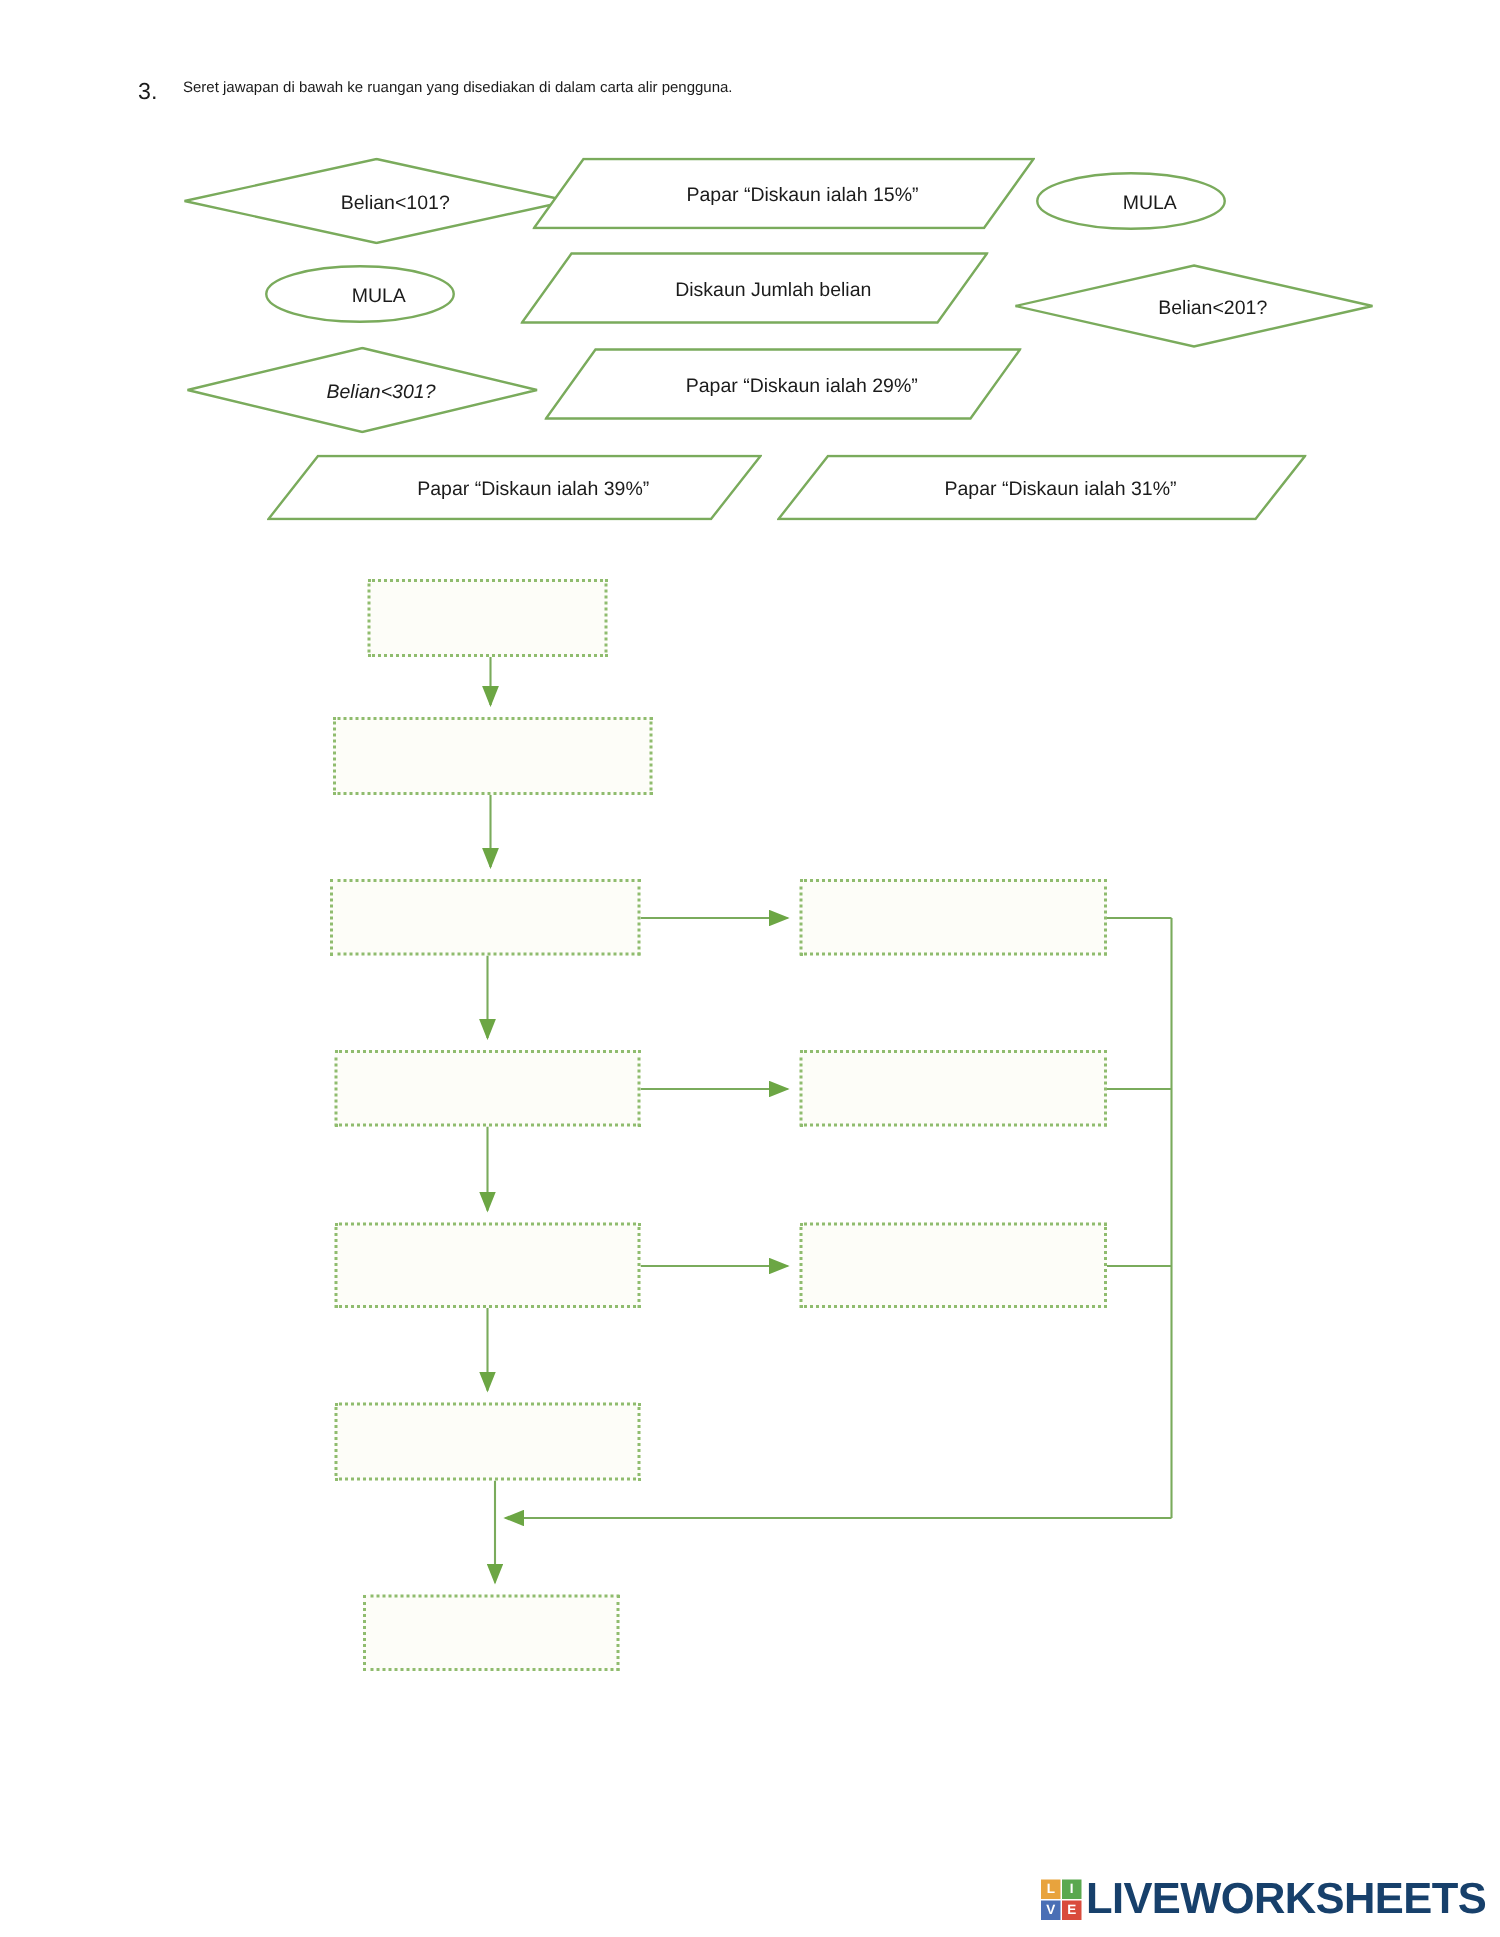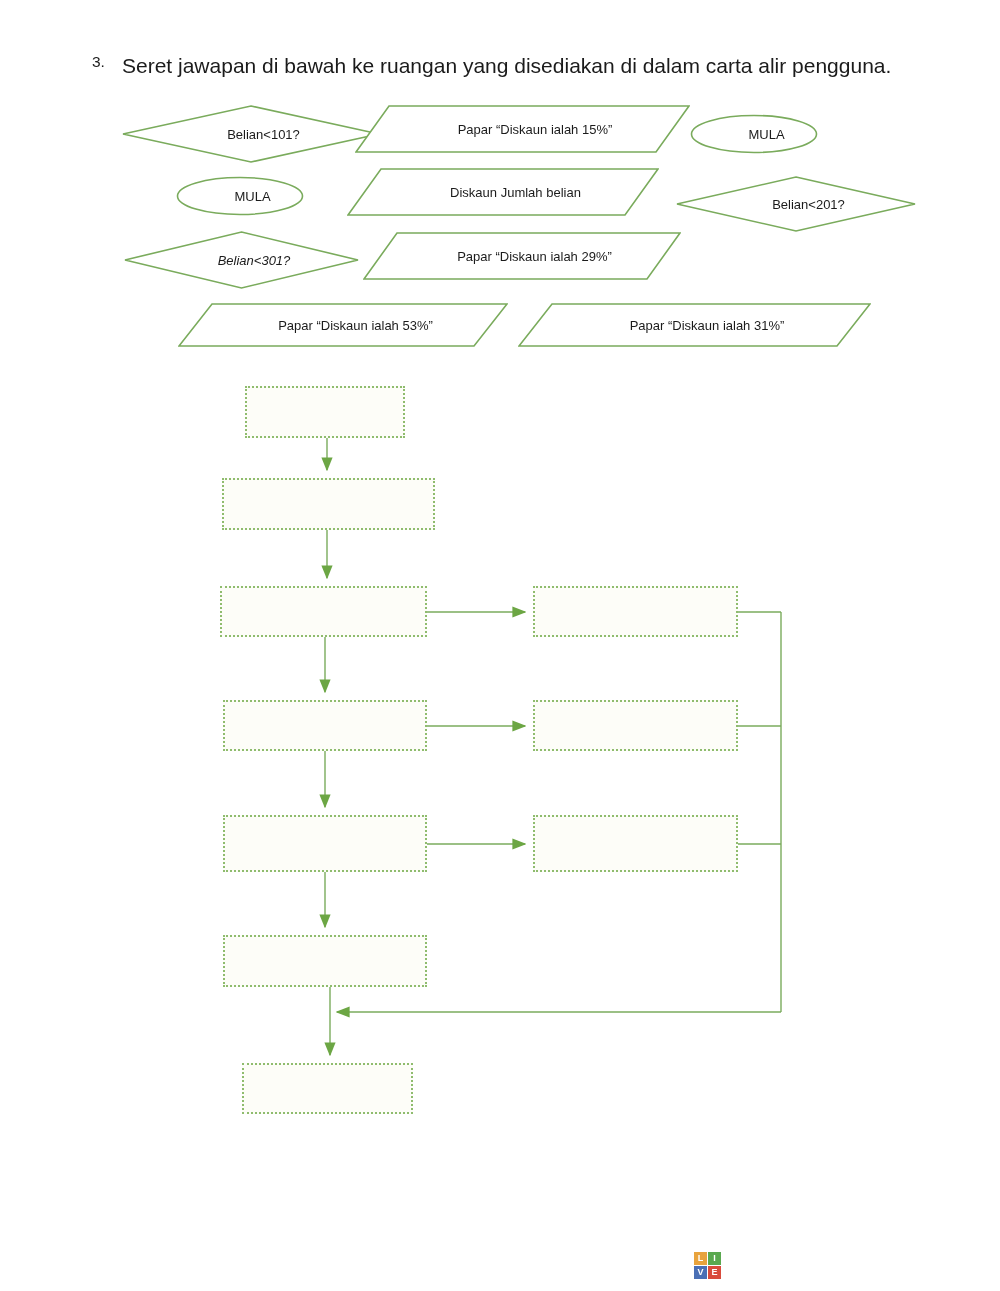--- a/index.html
+++ b/index.html
@@ -30,21 +30,21 @@
     line-height: 1.35;
     color: #1b1b1b;
   }
   .q-num {
     width: 30px;
     flex: 0 0 30px;
     font-size: 15.5px;
   }
   .q-text {
     flex: 1 1 auto;
-    font-size: 21px;
+    font-size: 10px;
   }
 
   
   .shape {
     position: absolute;
     box-sizing: border-box;
     display: flex;
     align-items: center;
     justify-content: center;
     font-size: 13px;
@@ -219,21 +219,21 @@
       <div class="shape parallelogram" style="left: 363px; top: 232px; width: 318px; height: 48px;">
         <svg class="par-svg" viewBox="0 0 318 48" preserveAspectRatio="none">
           <polygon points="34,1 317,1 284,47 1,47" class="shp-stroke" vector-effect="non-scaling-stroke"></polygon>
         </svg>
         <span class="lbl">Papar “Diskaun ialah 29%”</span>
       </div>
       <div class="shape parallelogram" style="left: 178px; top: 303px; width: 330px; height: 44px;">
         <svg class="par-svg" viewBox="0 0 330 44" preserveAspectRatio="none">
           <polygon points="34,1 329,1 296,43 1,43" class="shp-stroke" vector-effect="non-scaling-stroke"></polygon>
         </svg>
-        <span class="lbl">Papar “Diskaun ialah 53%”</span>
+        <span class="lbl">Papar “Diskaun ialah 39%”</span>
       </div>
       <div class="shape parallelogram" style="left: 518px; top: 303px; width: 353px; height: 44px;">
         <svg class="par-svg" viewBox="0 0 353 44" preserveAspectRatio="none">
           <polygon points="34,1 352,1 319,43 1,43" class="shp-stroke" vector-effect="non-scaling-stroke"></polygon>
         </svg>
         <span class="lbl">Papar “Diskaun ialah 31%”</span>
       </div>
     </div>
 
   <div id="dropzone-layer">
@@ -249,15 +249,16 @@
       <div class="dropzone" style="left: 242px; top: 1063px; width: 171px; height: 51px;"></div>
     </div>
 
   <div class="logo">
     <div class="logo-tiles">
       <span class="tile tile-l">L</span>
       <span class="tile tile-i">I</span>
       <span class="tile tile-v">V</span>
       <span class="tile tile-e">E</span>
     </div>
+    <span class="logo-word">LIVEWORKSHEETS</span>
   </div>
 
 </div>
 
 </body></html>

